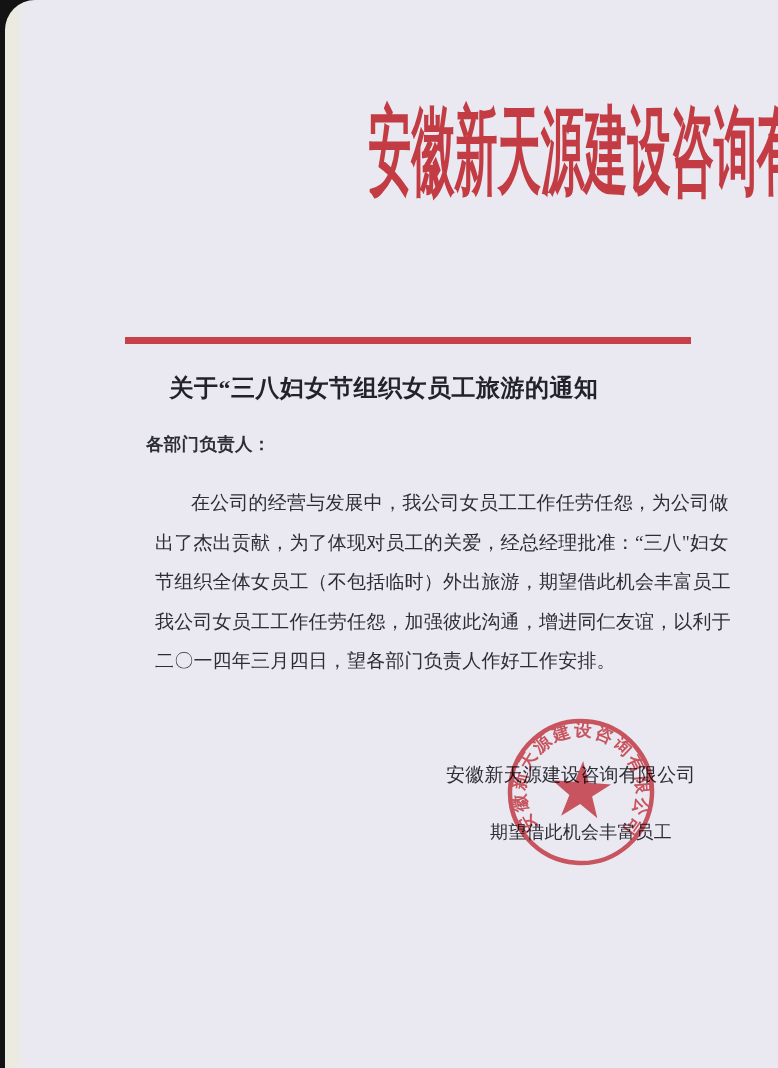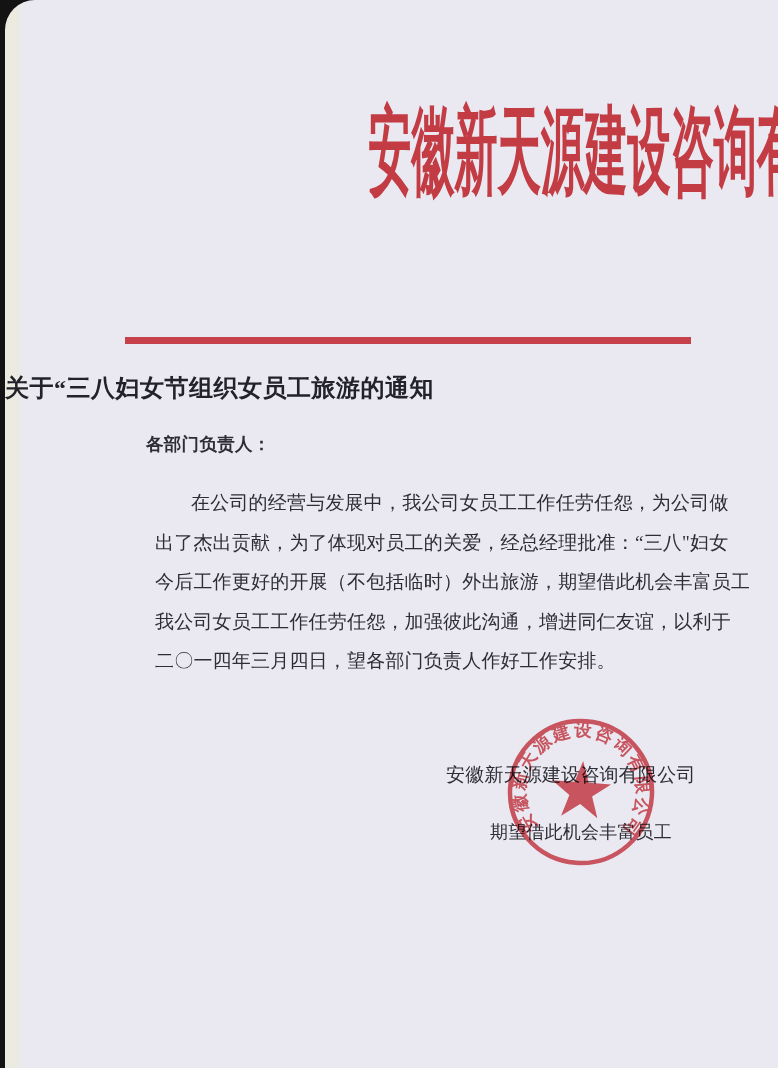--- a/index.html
+++ b/index.html
@@ -25,21 +25,21 @@
   .letterhead .squeeze{
     display:inline-block;white-space:nowrap;
     transform:scaleX(0.45);transform-origin:center top;
   }
   .divider{
     position:absolute;left:120px;top:337px;width:566px;height:7px;
     background:#c7414a;
   }
   .doc-title{
     position:absolute;left:0;top:372px;width:758px;
-    text-align:left;
+    text-align:center;
     font-size:24px;font-weight:bold;color:#22222a;
     letter-spacing:0.5px;
   }
   .salutation{
     position:absolute;left:141px;top:432px;
     font-size:17.5px;color:#2d2d35;letter-spacing:0.3px;font-weight:bold;
   }
   .body-text{
     position:absolute;left:150px;top:483px;width:520px;
     font-size:19px;line-height:39.5px;color:#2d2d35;
@@ -73,21 +73,21 @@
 
   <div class="divider"></div>
 
   <div class="doc-title">关于“三八妇女节组织女员工旅游的通知</div>
 
   <div class="salutation">各部门负责人：</div>
 
   <div class="body-text">
     <div class="line indent">在公司的经营与发展中，我公司女员工工作任劳任怨，为公司做</div>
     <div class="line">出了杰出贡献，为了体现对员工的关爱，经总经理批准：“三八"妇女</div>
-    <div class="line">今后工作更好的开展（不包括临时）外出旅游，期望借此机会丰富员工</div>
+    <div class="line">节组织全体女员工（不包括临时）外出旅游，期望借此机会丰富员工</div>
     <div class="line">我公司女员工工作任劳任怨，加强彼此沟通，增进同仁友谊，以利于</div>
     <div class="line">二〇一四年三月四日，望各部门负责人作好工作安排。</div>
   </div>
 
   <div class="sig-company">安徽新天源建设咨询有限公司</div>
 
   <div class="sig-date">期望借此机会丰富员工</div>
 
   <svg class="stamp" viewBox="0 0 160 160">
     <circle cx="80" cy="80" r="71" fill="none" stroke="#d4454e" stroke-width="4.5"></circle>

